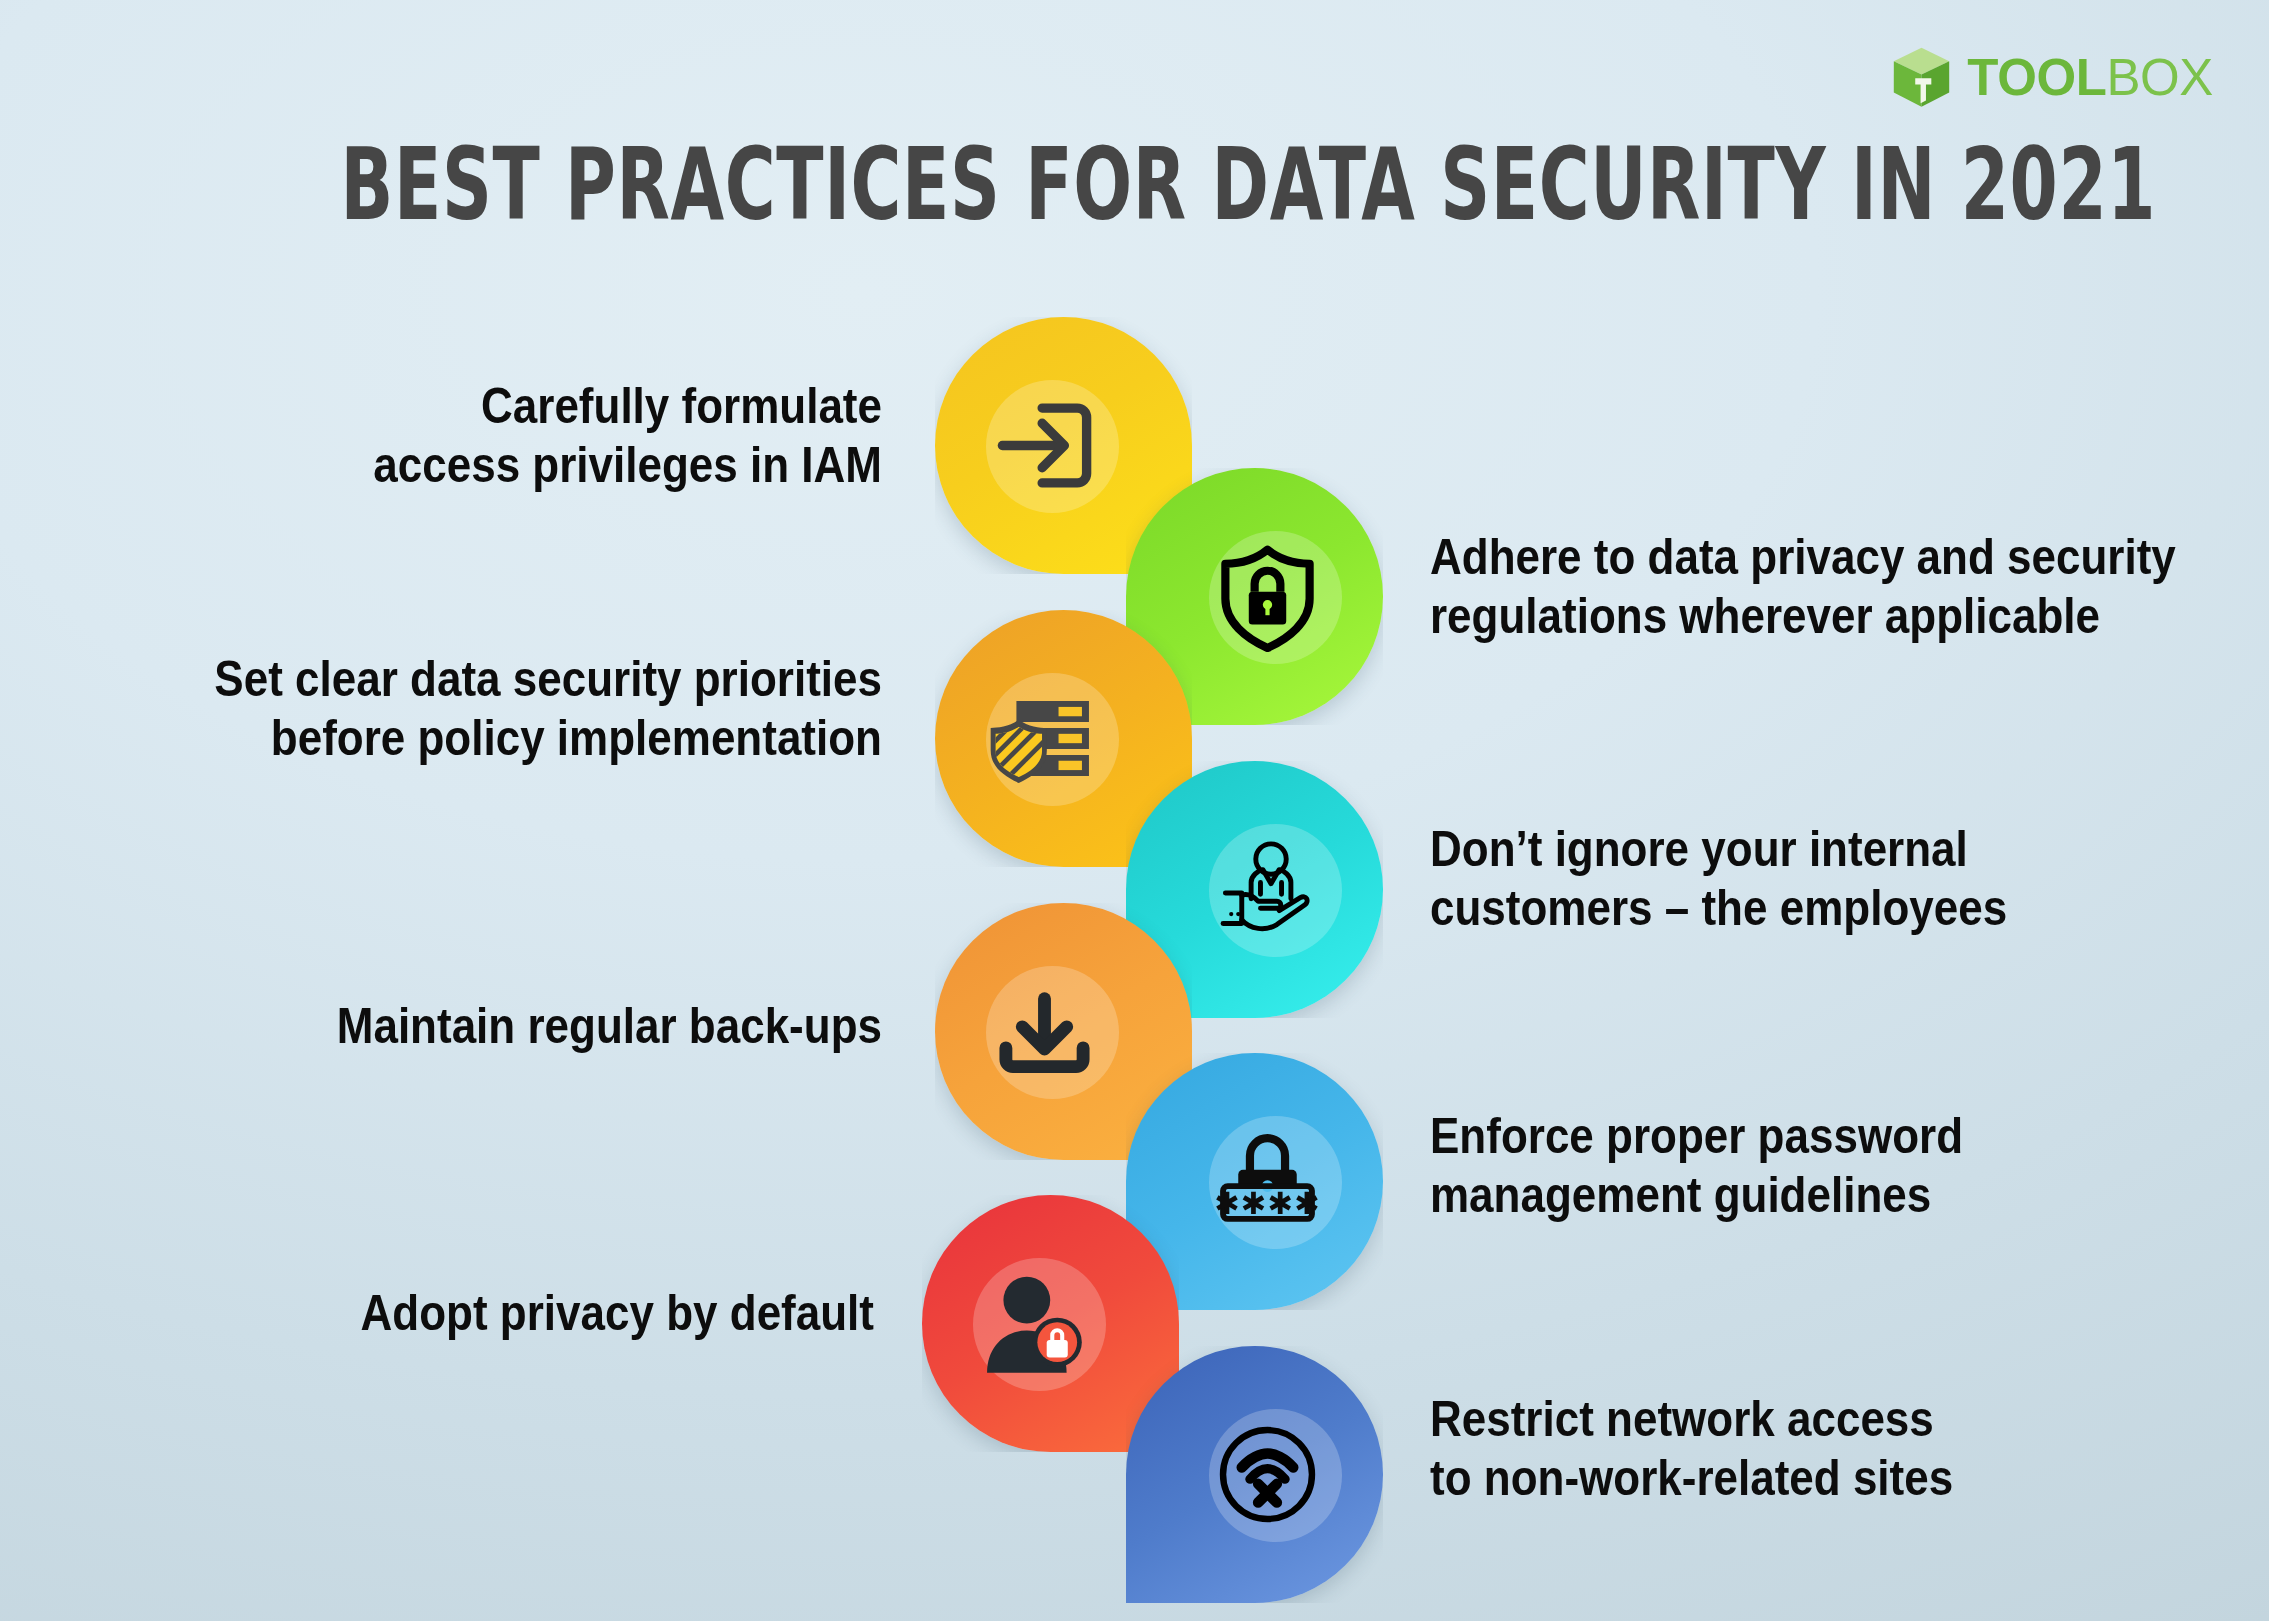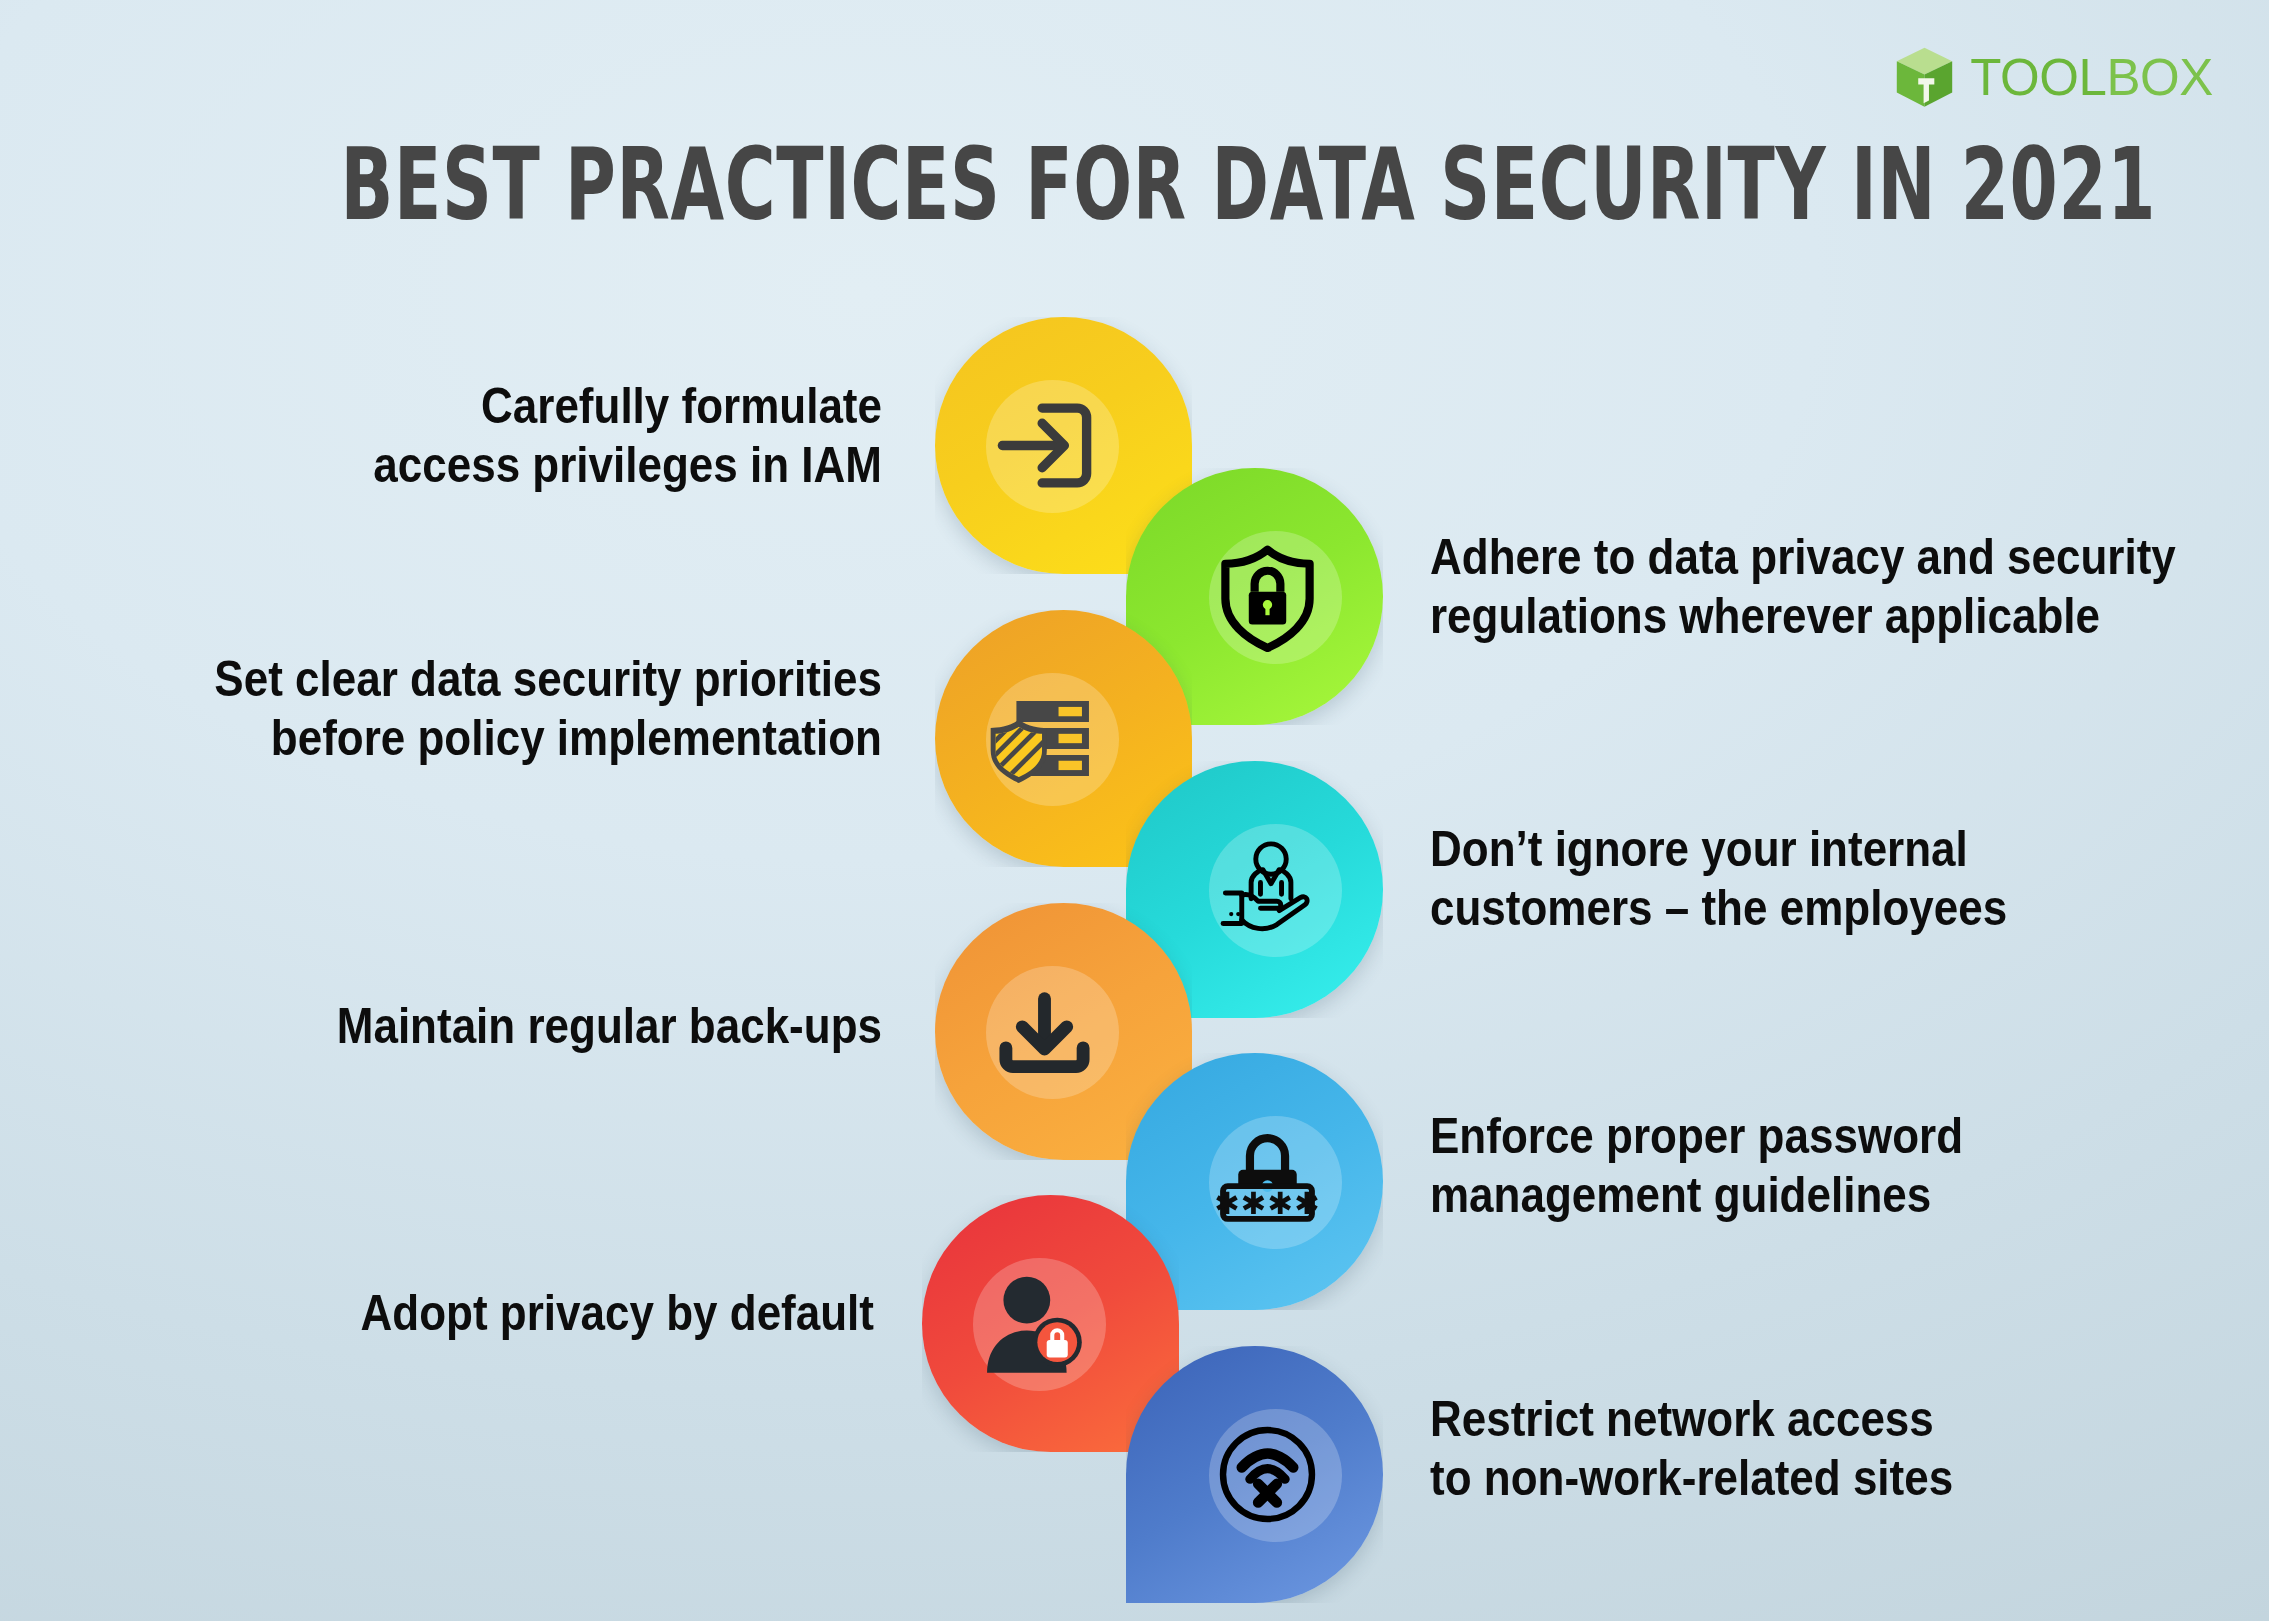--- a/index.html
+++ b/index.html
@@ -19,21 +19,21 @@
   
   #logo {
     position:absolute; top:46px; right:57px;
     display:flex; align-items:center; gap:16px;
   }
   #logo .cube { width:59px; height:62px; flex:0 0 auto; }
   #logo .wordmark {
     font-size:51px; letter-spacing:-0.4px; line-height:1;
     white-space:nowrap; font-family:"Liberation Sans", sans-serif;
   }
-  #logo .wordmark .bold  { font-weight:normal; color:#6cb73b; }
+  #logo .wordmark .bold  { font-weight:bold; color:#6cb73b; }
   #logo .wordmark .light { font-weight:400;  color:#7cc24b; }
 
   
   #title {
     position:absolute; top:135px; left:0; width:100%;
     text-align:center;
     color:#464646;
     font-weight:bold;
     font-size:99px;
     line-height:1;

